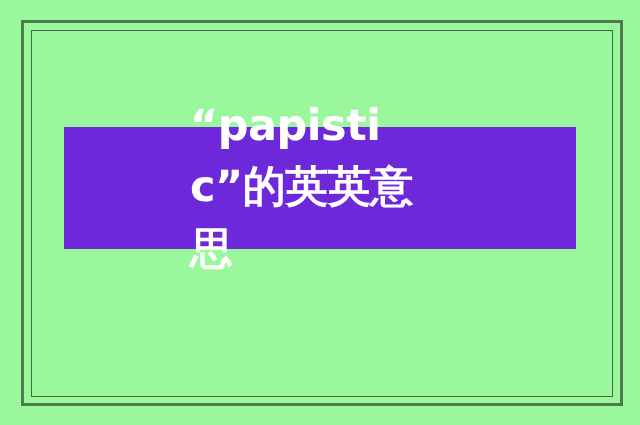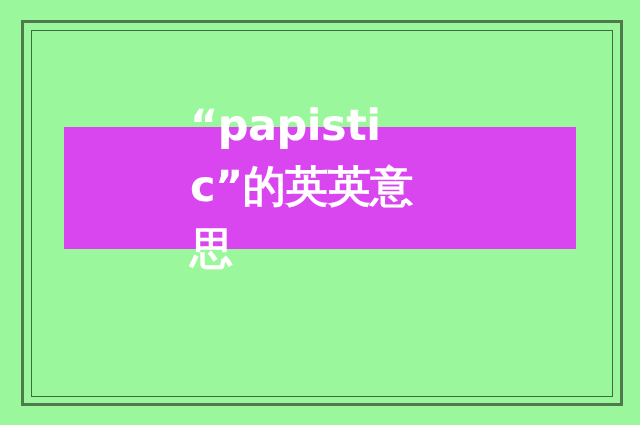--- a/index.html
+++ b/index.html
@@ -45,21 +45,21 @@
     pointer-events: none;
   }
 
   
   .panel {
     position: absolute;
     left: 64px;
     top: 127px;
     width: 512px;
     height: 122px;
-    background: #d946ef;
+    background: #6d28d9;
     box-sizing: border-box;
     display: flex;
     align-items: center;
     justify-content: center;
   }
 
   .headline {
     display: block;
     width: 260px;
     margin: 0;

